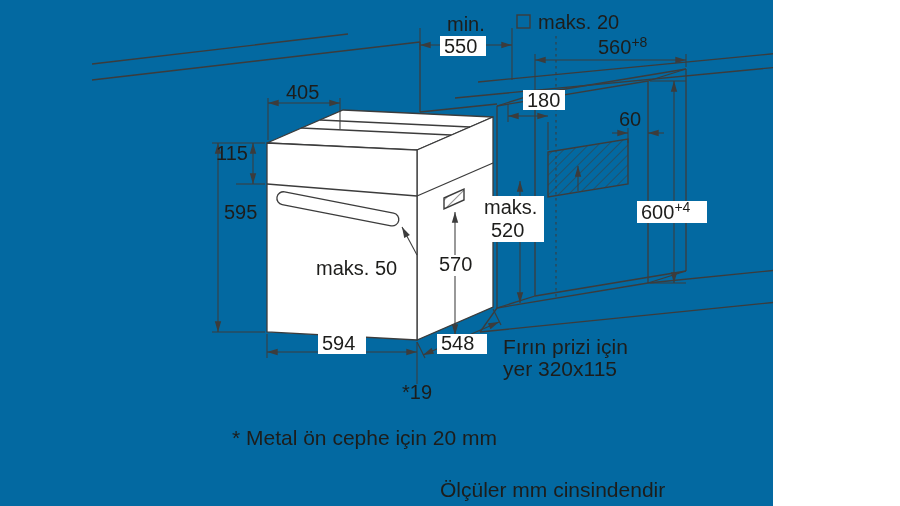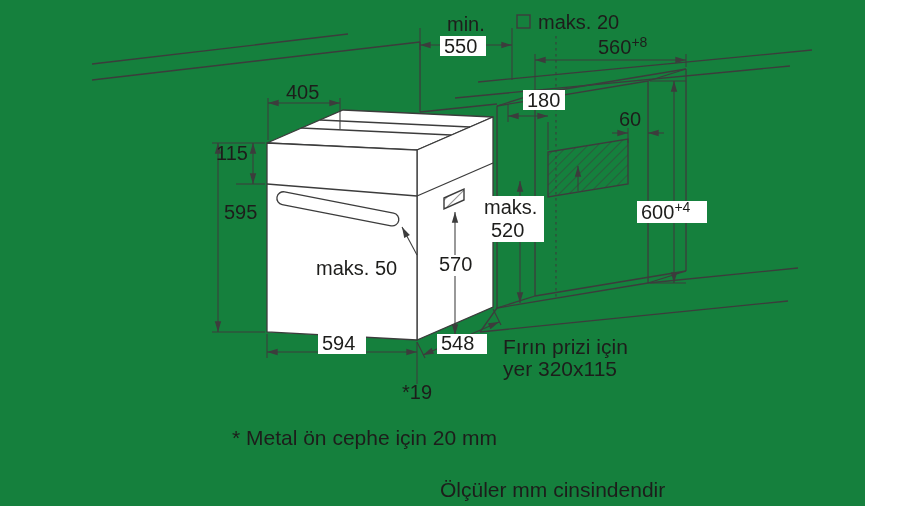--- a/index.html
+++ b/index.html
@@ -1,19 +1,19 @@
 <!DOCTYPE html>
 <html><head>
 <meta charset="utf-8">
 <style>
   html,body{margin:0;padding:0;background:#ffffff;}
   .canvas{
     position:relative;
-    width:865px;height:506px;
-    background:#15803d;
+    width:773px;height:506px;
+    background:#0369a1;
     overflow:hidden;
     font-family:"Liberation Sans", sans-serif;
   }
   svg text{
     font-family:"Liberation Sans", sans-serif;
     fill:#1d1d1b;
   }
   .dim-text{font-size:20px;}
   .sup{font-size:14px;}
   .note-text{font-size:21px;}

